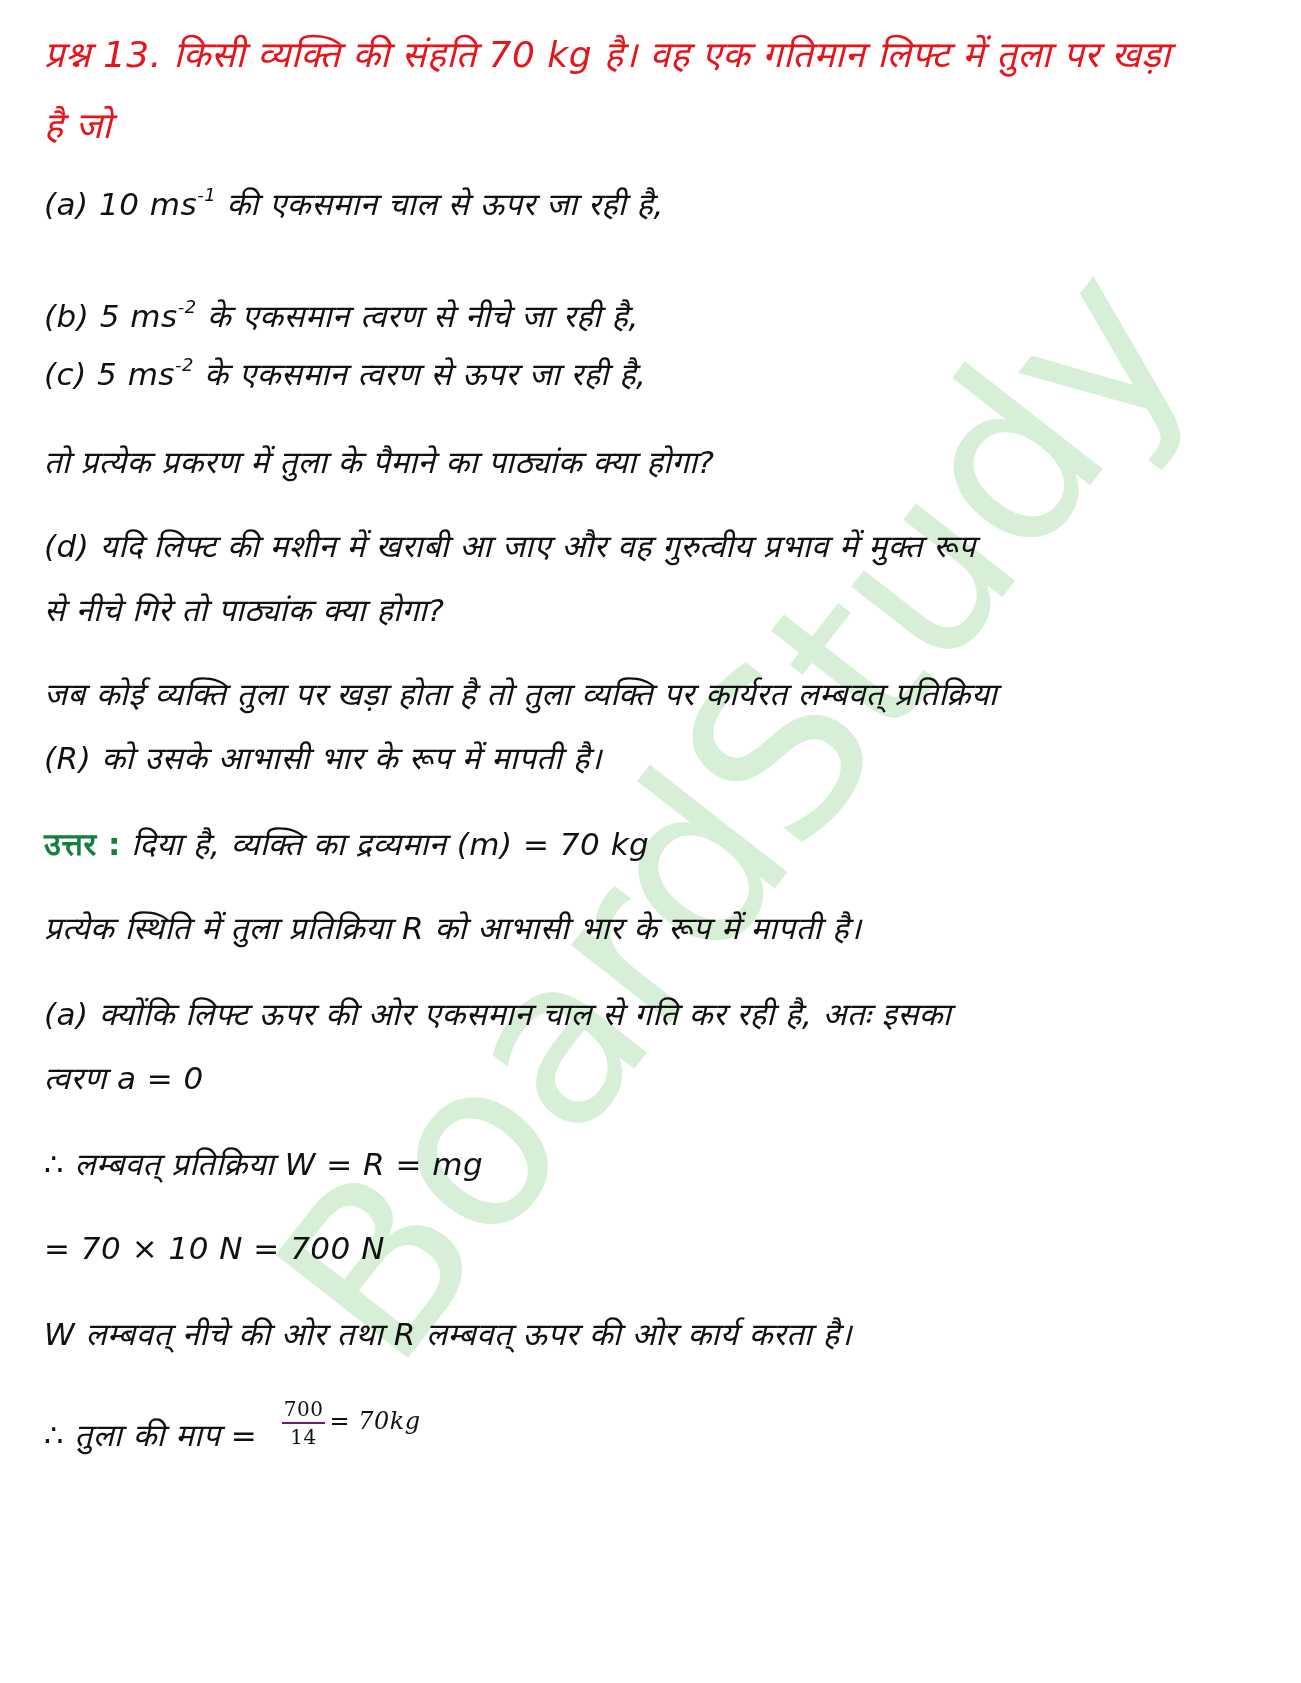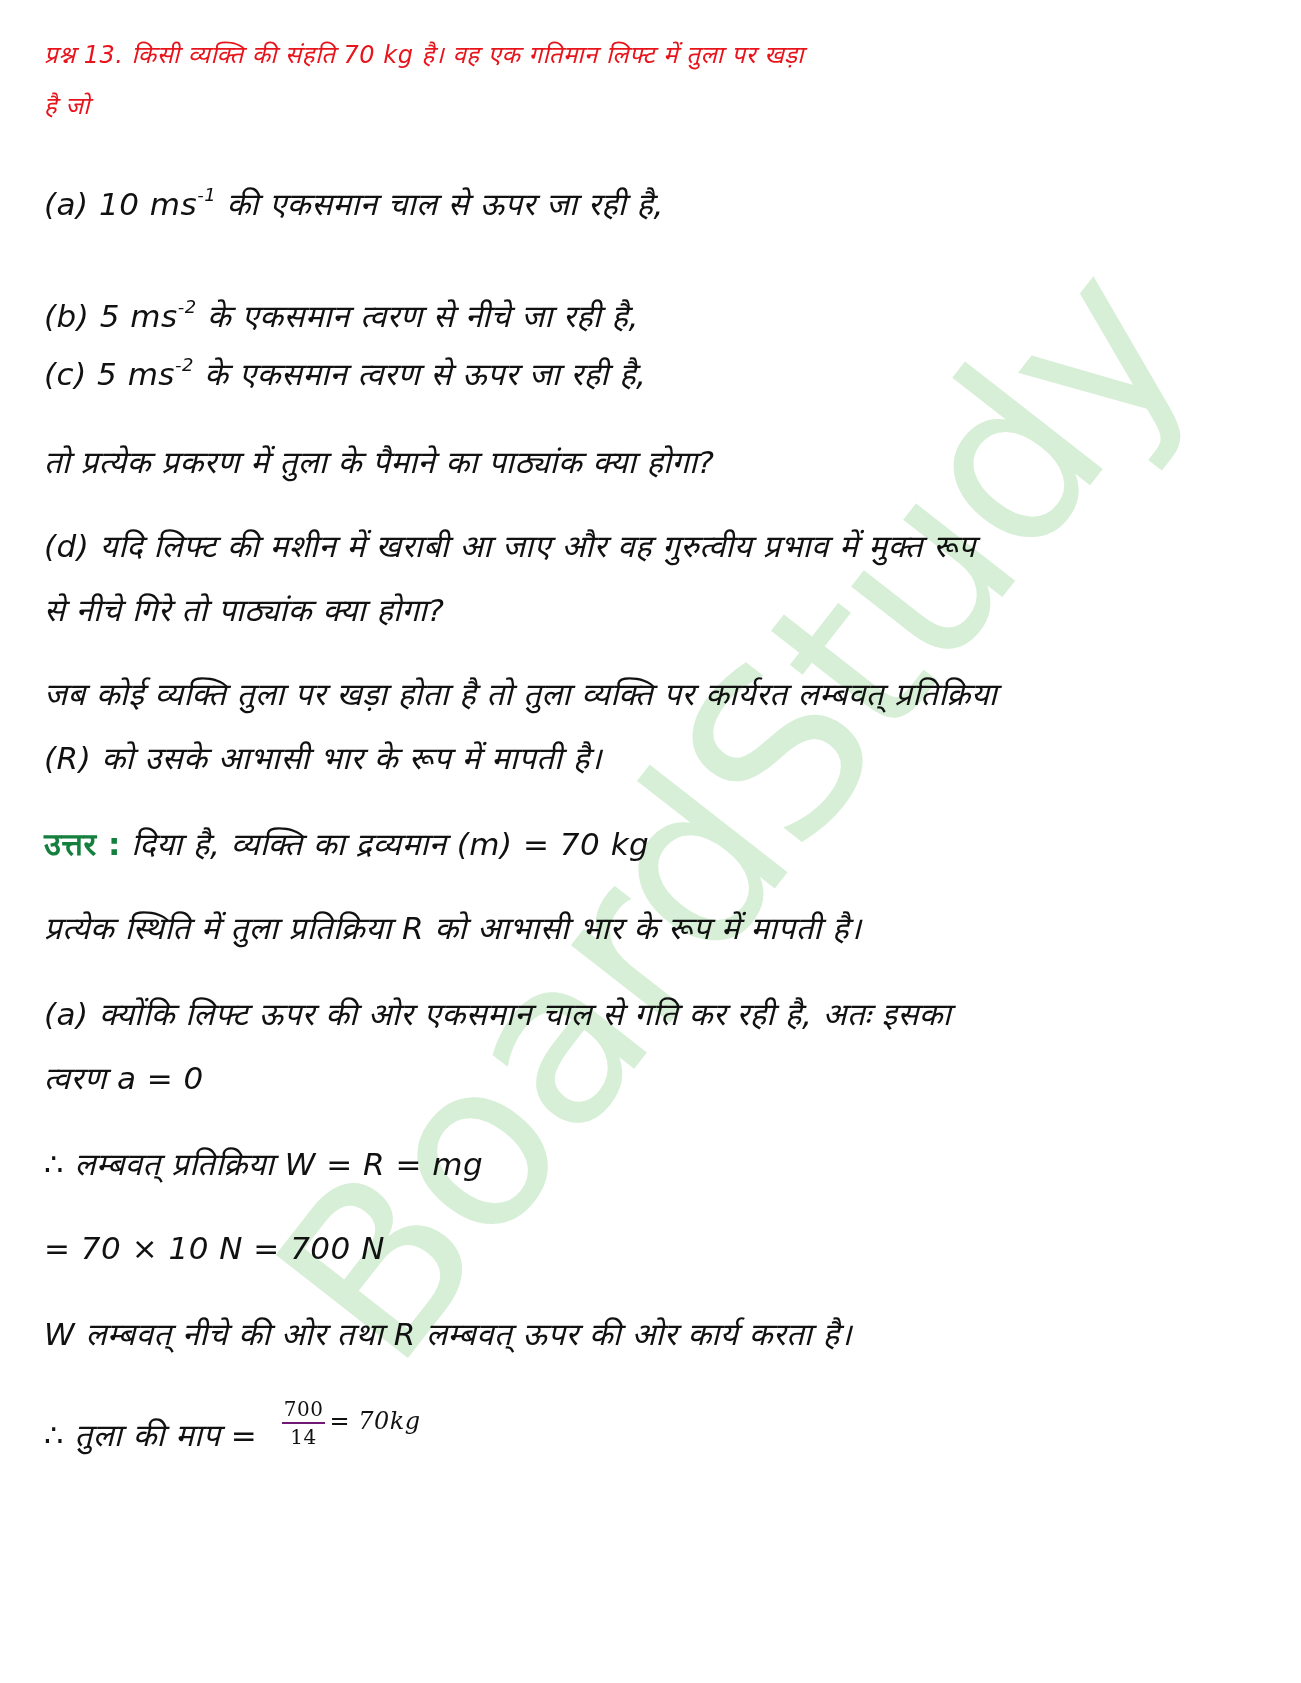--- a/index.html
+++ b/index.html
@@ -41,21 +41,21 @@
       position: absolute;
       left: 44px;
       font-size: 31px;
       font-style: italic;
       line-height: 44px;
       white-space: nowrap;
       letter-spacing: 0.5px;
     }
     .question {
       color: #e8141b;
-      font-size: 24px;
+      font-size: 36px;
       font-style: italic;
     }
     sup {
       font-size: 18px;
       vertical-align: 14px;
       line-height: 0;
     }
     .answer-label {
       color: #15803d;
       font-style: normal;
@@ -97,21 +97,21 @@
 <body>
 
 <div class="watermark">BoardStudy</div>
 
 <div class="content">
 
   <div class="line question" style="top:33px;">
     <span>प्रश्न 13.</span>
     <span>किसी व्यक्ति की संहति 70 kg है। वह एक गतिमान लिफ्ट में तुला पर खड़ा</span>
   </div>
-  <div class="line question" style="top:84px;text-align:right;">है जो</div>
+  <div class="line question" style="top:104px;text-align:right;">है जो</div>
 
   <div class="line" style="top:182px;">
     <span>(a)</span>
     <span>10 ms</span><sup>-1</sup>
     <span>की एकसमान चाल से ऊपर जा रही है,</span>
   </div>
 
   <div class="line" style="top:268px;margin-top:26px;">
     <span>(b)</span>
     <span>5 ms</span><sup>-2</sup>

